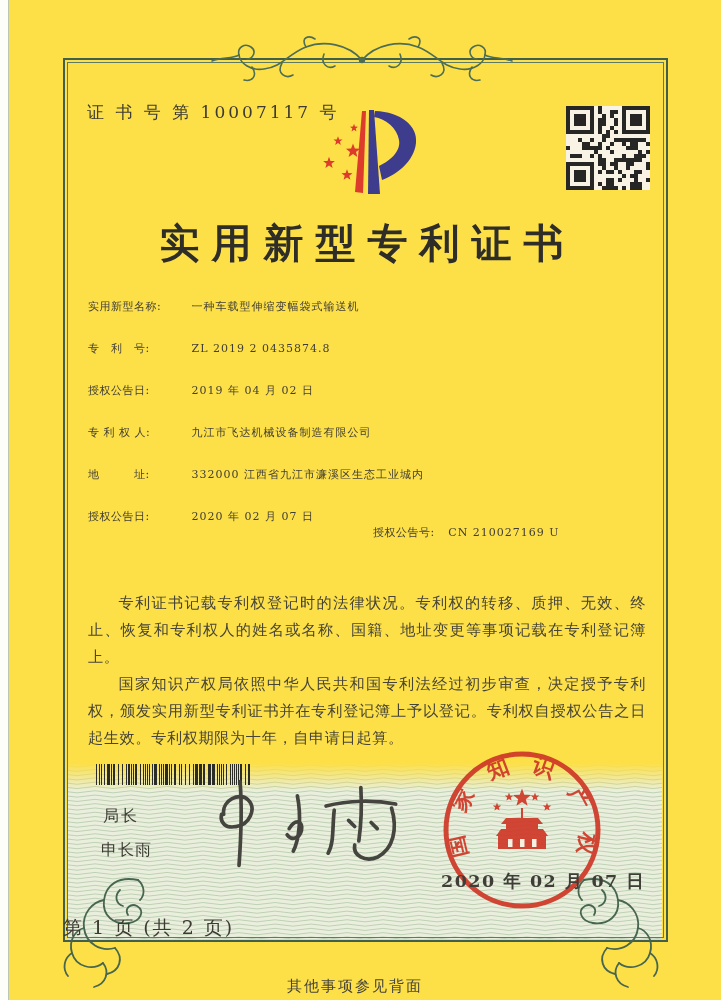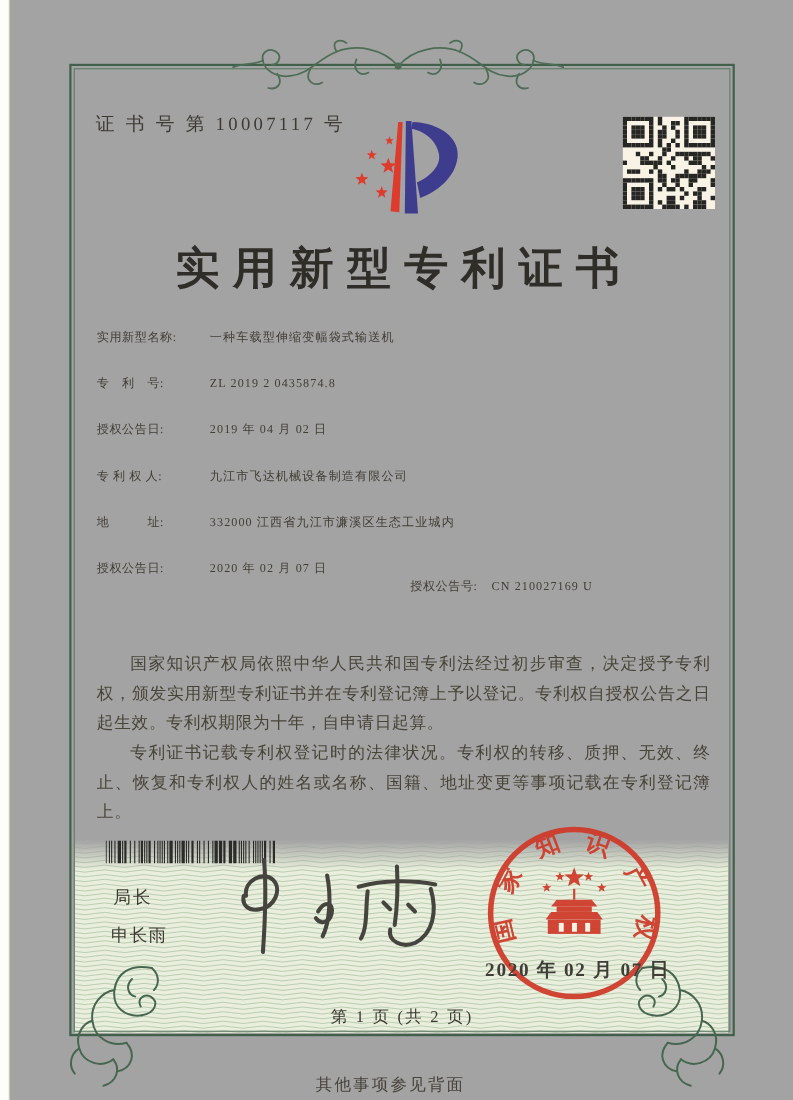--- a/index.html
+++ b/index.html
@@ -1,22 +1,21 @@
 <!DOCTYPE html>
 <html><head>
 <meta charset="utf-8">
 <style>
   * { margin:0; padding:0; box-sizing:border-box; }
   html,body { background:#e8e6e0; }
   body { font-family:"DejaVu Serif","Liberation Serif",serif; }
   .paper {
     position:relative; width:721px; height:1000px; margin:0 auto;
-    background:#a3a3a3; overflow:hidden;
+    background:#fde047; overflow:hidden;
     box-shadow:0 0 6px rgba(0,0,0,.25);
-    font-family:Liberation Serif, serif;
   }
   .scan-edge {
     position:absolute; left:0; top:0; width:9px; height:100%;
     background:#fdfdfa; border-right:1px solid #bcc7b2; z-index:6;
   }
   
   .frame-outer {
     position:absolute; left:63px; top:58px; width:605px; height:884px;
     border:2.5px solid #41604b; z-index:2;
   }
@@ -58,22 +57,22 @@
   .barcode { position:absolute; left:96px; top:764px; width:158px; height:21px; z-index:3; }
   .signer-title { position:absolute; left:103px; top:806px; font-size:16px; color:#3c3a33; letter-spacing:2px; z-index:3; }
   .signer-name  { position:absolute; left:101px; top:840px; font-size:16px; color:#3c3a33; letter-spacing:1px; z-index:3; }
   .signature { position:absolute; left:195px; top:773px; width:215px; height:102px; z-index:3; }
   .seal { position:absolute; left:440px; top:748px; width:164px; height:164px; z-index:4; opacity:.93; }
   .seal-date {
     position:absolute; left:441px; top:869px; font-size:17.5px; font-weight:600;
     color:#3e3d37; letter-spacing:1.5px; z-index:5;
   }
   .page-num {
-    position:absolute; left:63px; top:915px; width:605px; text-align:center;
-    font-size:15px; color:#3c3a33; letter-spacing:2px; z-index:3;
+    position:absolute; left:63px; top:915px; width:605px; text-align:left;
+    font-size:19px; color:#3c3a33; letter-spacing:2px; z-index:3;
   }
   .back-note { position:absolute; left:287px; top:977px; font-size:15px; color:#46433a; letter-spacing:2px; z-index:3; }
   
   .orn-top { position:absolute; left:192px; top:34px; width:340px; height:52px; z-index:3; }
   .orn-bl  { position:absolute; left:50px; top:872px; width:100px; height:122px; z-index:3; }
   .orn-br  { position:absolute; left:572px; top:872px; width:100px; height:122px; z-index:3; transform:scaleX(-1); }
 </style>
 </head>
 <body>
 
@@ -429,22 +428,22 @@
       <span class="field-label">授权公告日:</span>
       <span class="field-value">2020 年 02 月 07 日</span>
       <span class="pair2">
         <span class="field-label" style="width:auto; margin-right:10px;">授权公告号:</span>
         <span class="field-value">CN 210027169 U</span>
       </span>
     </div>
   </div>
 
   <div class="body-text">
+    <p>专利证书记载专利权登记时的法律状况。专利权的转移、质押、无效、终止、恢复和专利权人的姓名或名称、国籍、地址变更等事项记载在专利登记簿上。</p>
     <p>国家知识产权局依照中华人民共和国专利法经过初步审查，决定授予专利权，颁发实用新型专利证书并在专利登记簿上予以登记。专利权自授权公告之日起生效。专利权期限为十年，自申请日起算。</p>
-    <p>专利证书记载专利权登记时的法律状况。专利权的转移、质押、无效、终止、恢复和专利权人的姓名或名称、国籍、地址变更等事项记载在专利登记簿上。</p>
   </div>
 
   <svg class="barcode" viewBox="0 0 158 21">
     <g id="barcode-bars" fill="#2b2b28">
         <rect x="0" y="0" width="1" height="21"></rect>
         <rect x="3" y="0" width="1" height="21"></rect>
         <rect x="5" y="0" width="1" height="21"></rect>
         <rect x="8" y="0" width="1" height="21"></rect>
         <rect x="11" y="0" width="3" height="21"></rect>
         <rect x="15" y="0" width="1" height="21"></rect>

